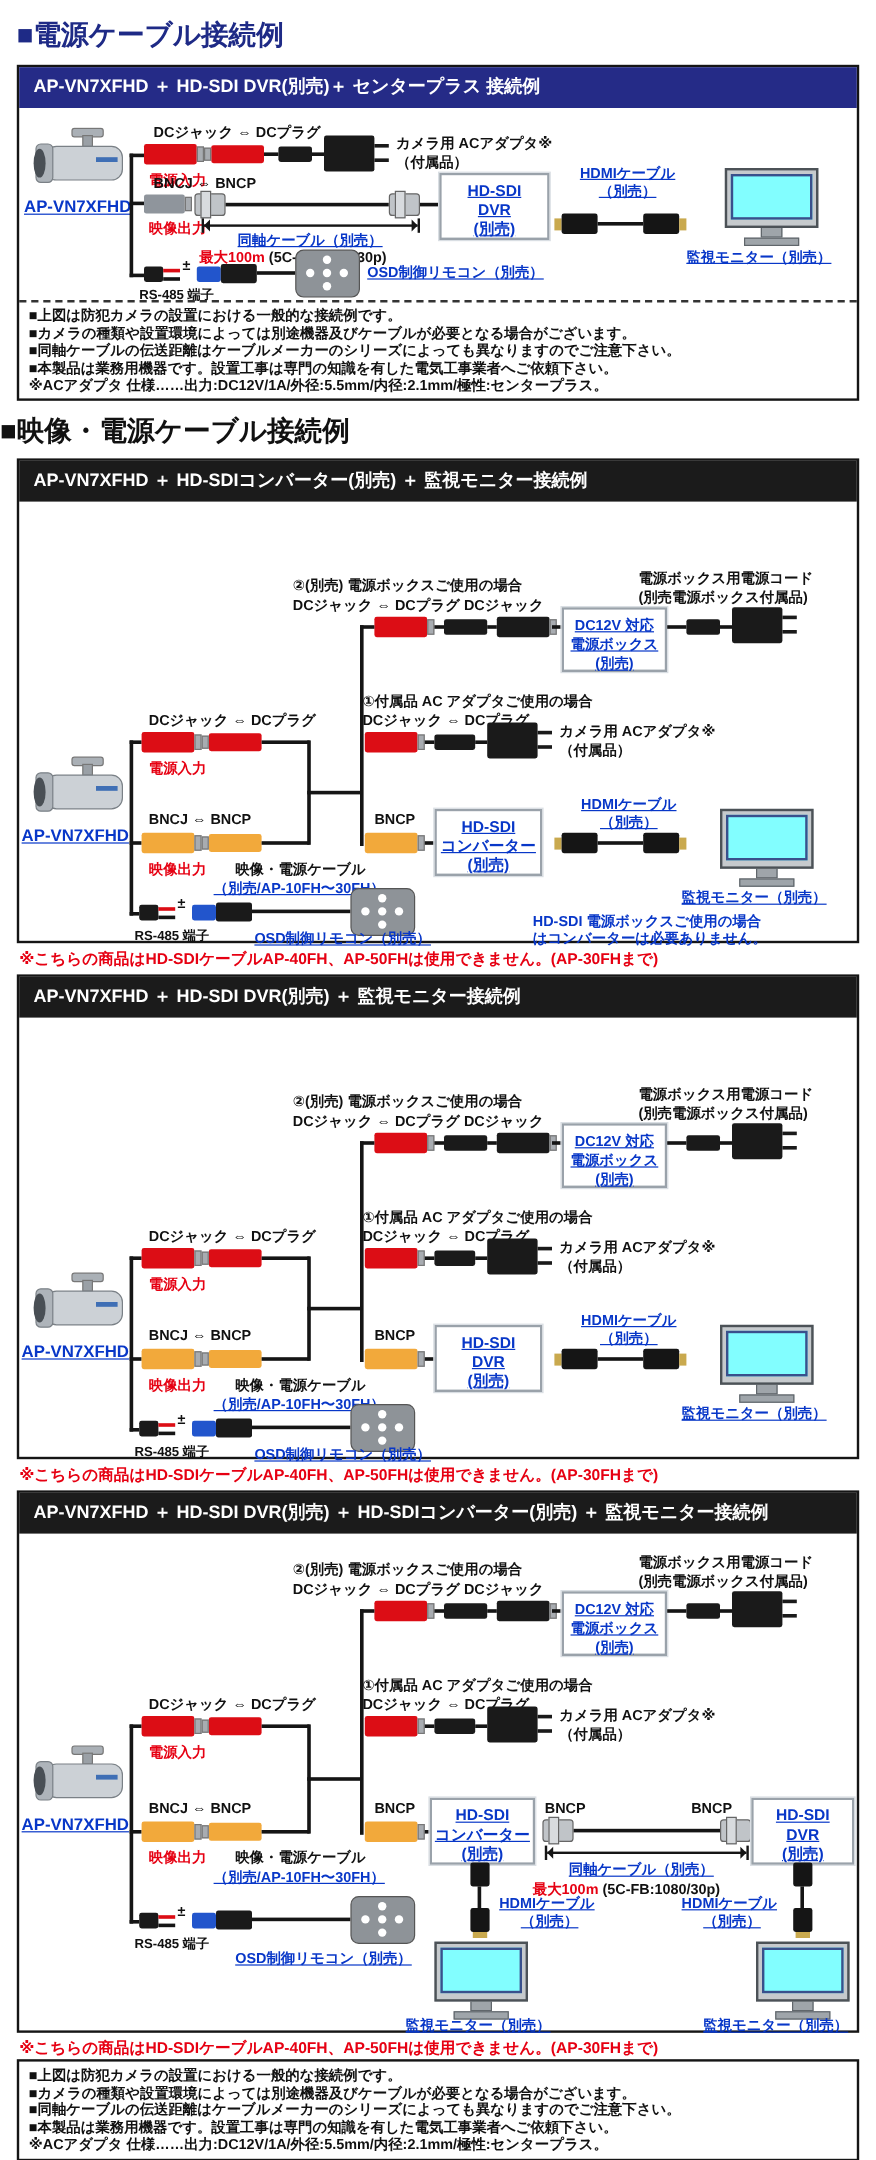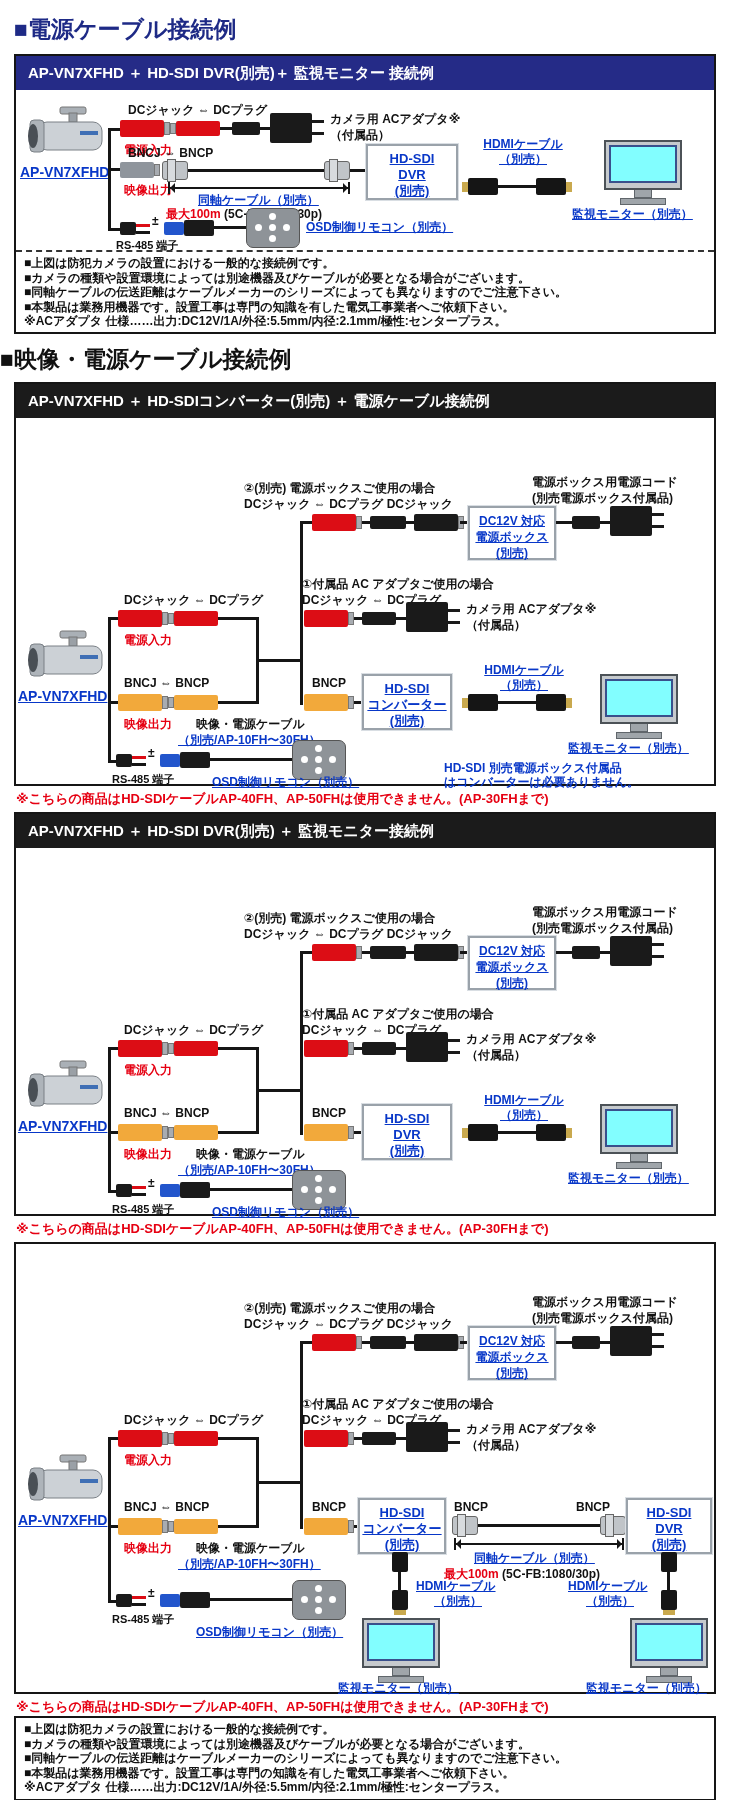--- a/index.html
+++ b/index.html
@@ -52,21 +52,21 @@
   .nbox{position:absolute;left:14px;width:702px;border:2px solid #151515;box-sizing:border-box;padding:4px 8px;}
   .rn{position:absolute;left:16px;font-size:13px;font-weight:bold;color:#e60012;white-space:nowrap;}
   .cam{position:absolute;}
 </style>
 </head>
 <body>
 
 <div class="h hblue" style="left:14px;top:14px;">■電源ケーブル接続例</div>
 
 <div class="sec" style="top:54px;height:280px;">
-  <div class="ban navy">AP-VN7XFHD ＋ HD-SDI DVR(別売)＋ 監視モニター 接続例</div>
+  <div class="ban navy">AP-VN7XFHD ＋ HD-SDI DVR(別売)＋ センタープラス 接続例</div>
 
   <svg class="cam" style="left:4px;top:50px;" width="88" height="54" viewBox="0 0 88 54">
     <rect x="40" y="1" width="26" height="7" rx="2" fill="#aab0b6" stroke="#777"></rect>
     <rect x="49" y="7" width="8" height="9" fill="#9aa0a6" stroke="#777"></rect>
     <rect x="18" y="16" width="64" height="28" rx="9" fill="#ccd1d6" stroke="#7a8086"></rect>
     <rect x="10" y="14" width="14" height="32" rx="4" fill="#aeb4ba" stroke="#7a8086"></rect>
     <ellipse cx="13" cy="30" rx="5" ry="12" fill="#494f55"></ellipse>
     <rect x="60" y="25" width="18" height="4" fill="#3f6fb5"></rect>
   </svg>
   <div class="lbl s14 blu ul" style="left:4px;top:108px;">AP-VN7XFHD</div>
@@ -148,21 +148,21 @@
     <div>■カメラの種類や設置環境によっては別途機器及びケーブルが必要となる場合がございます。</div>
     <div>■同軸ケーブルの伝送距離はケーブルメーカーのシリーズによっても異なりますのでご注意下さい。</div>
     <div>■本製品は業務用機器です。設置工事は専門の知識を有した電気工事業者へご依頼下さい。</div>
     <div>※ACアダプタ 仕様……出力:DC12V/1A/外径:5.5mm/内径:2.1mm/極性:センタープラス。</div>
   </div>
 </div>
 
 <div class="h" style="left:0;top:344px;">■映像・電源ケーブル接続例</div>
 
 <div class="sec" style="top:382px;height:404px;">
-  <div class="ban blkb">AP-VN7XFHD ＋ HD-SDIコンバーター(別売) ＋ 電源ケーブル接続例</div>
+  <div class="ban blkb">AP-VN7XFHD ＋ HD-SDIコンバーター(別売) ＋ 監視モニター接続例</div>
 
   <div class="lbl" style="left:228px;top:96px;">②(別売) 電源ボックスご使用の場合</div>
   <div class="lbl" style="left:228px;top:112px;">DCジャック ⇔ DCプラグ DCジャック</div>
   <i class="cn cnr tR" style="left:296px;top:130px;width:44px;height:17px;"></i>
   <i class="w" style="left:346px;top:137px;width:8px;height:3px;"></i>
   <i class="cn cnk" style="left:354px;top:132px;width:36px;height:13px;"></i>
   <i class="w" style="left:390px;top:137px;width:8px;height:3px;"></i>
   <i class="cn cnk tR" style="left:398px;top:130px;width:44px;height:17px;"></i>
   <i class="w" style="left:444px;top:137px;width:8px;height:3px;"></i>
   <div class="dev" style="left:452px;top:122px;width:88px;height:54px;font-size:12px;">
@@ -242,21 +242,21 @@
   <i class="au" style="left:550px;top:314px;width:6px;height:10px;"></i>
 
   <div class="mon" style="left:584px;top:290px;">
     <div class="mfr">
         <div class="msc"></div>
       </div>
     <div class="mnk"></div>
     <div class="mbs"></div>
   </div>
   <div class="lbl blu ul" style="left:552px;top:356px;">監視モニター（別売）</div>
-  <div class="lbl blu" style="left:428px;top:376px;">HD-SDI 別売電源ボックス付属品</div>
+  <div class="lbl blu" style="left:428px;top:376px;">HD-SDI 電源ボックスご使用の場合</div>
   <div class="lbl blu" style="left:428px;top:390px;">はコンバーターは必要ありません。</div>
 
   <i class="cn cnk" style="left:100px;top:370px;width:16px;height:13px;"></i>
   <i class="w" style="left:116px;top:372px;width:14px;height:3px;background:#dc0d15;"></i>
   <i class="w" style="left:116px;top:379px;width:14px;height:3px;"></i>
   <div class="lbl" style="left:132px;top:362px;">±</div>
   <i class="cn" style="left:144px;top:370px;width:20px;height:13px;background:#2255cc;"></i>
   <i class="cn cnk" style="left:164px;top:368px;width:30px;height:16px;"></i>
   <i class="w" style="left:194px;top:374px;width:82px;height:3px;"></i>
   <div class="lbl s11" style="left:96px;top:388px;">RS-485 端子</div>
@@ -380,20 +380,21 @@
     <i class="dot" style="left:8px;top:15px;"></i>
     <i class="dot" style="left:22px;top:15px;"></i>
     <i class="dot" style="left:36px;top:15px;"></i>
     <i class="dot" style="left:22px;top:26px;"></i>
   </div>
   <div class="lbl blu ul" style="left:196px;top:390px;">OSD制御リモコン（別売）</div>
 </div>
 <div class="rn" style="top:1220px;">※こちらの商品はHD-SDIケーブルAP-40FH、AP-50FHは使用できません。(AP-30FHまで)</div>
 
 <div class="sec" style="top:1242px;height:452px;">
+  <div class="ban blkb">AP-VN7XFHD ＋ HD-SDI DVR(別売) ＋ HD-SDIコンバーター(別売) ＋ 監視モニター接続例</div>
 
   <div class="lbl" style="left:228px;top:56px;">②(別売) 電源ボックスご使用の場合</div>
   <div class="lbl" style="left:228px;top:72px;">DCジャック ⇔ DCプラグ DCジャック</div>
   <i class="cn cnr tR" style="left:296px;top:90px;width:44px;height:17px;"></i>
   <i class="w" style="left:346px;top:97px;width:8px;height:3px;"></i>
   <i class="cn cnk" style="left:354px;top:92px;width:36px;height:13px;"></i>
   <i class="w" style="left:390px;top:97px;width:8px;height:3px;"></i>
   <i class="cn cnk tR" style="left:398px;top:90px;width:44px;height:17px;"></i>
   <i class="w" style="left:444px;top:97px;width:8px;height:3px;"></i>
   <div class="dev" style="left:452px;top:82px;width:88px;height:54px;font-size:12px;">

